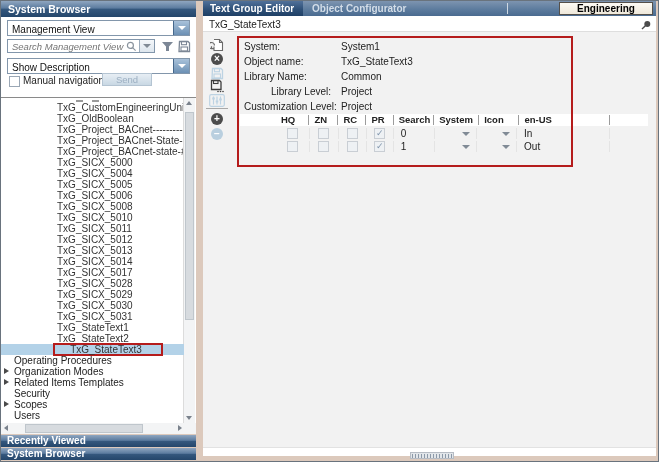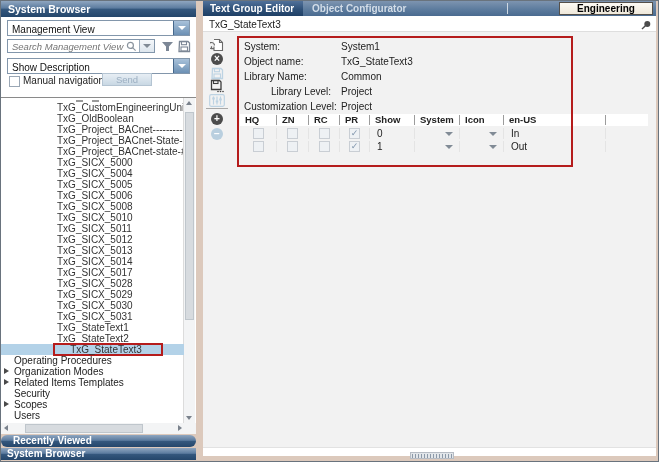--- a/index.html
+++ b/index.html
@@ -48,21 +48,21 @@
   
   #vscroll{position:absolute;right:1px;top:0;width:11px;height:325px;background:#f3f4f5;border-left:1px solid #dcdcdc;}
   .sb-thumb-v{position:absolute;left:1px;width:9px;background:#d7dbdf;border:1px solid #bfc6cc;box-sizing:border-box;}
   .arrow{position:absolute;width:0;height:0;}
   .ar-up{border-left:3.5px solid transparent;border-right:3.5px solid transparent;border-bottom:4px solid #7a828c;}
   .ar-down{border-left:3.5px solid transparent;border-right:3.5px solid transparent;border-top:4px solid #7a828c;}
   .ar-left{border-top:3.5px solid transparent;border-bottom:3.5px solid transparent;border-right:4px solid #7a828c;}
   .ar-right{border-top:3.5px solid transparent;border-bottom:3.5px solid transparent;border-left:4px solid #7a828c;}
   #hscroll{left:1px;top:423px;width:195px;height:11px;background:#f3f4f5;}
   #hscroll .sb-thumb-h{position:absolute;left:24px;top:1px;width:118px;height:9px;background:#d7dbdf;border:1px solid #bfc6cc;box-sizing:border-box;}
-  #acc-recent{left:1px;top:435px;width:195px;height:12px;font-size:10px;line-height:12px;padding-left:12px;box-sizing:border-box;font-weight:600;border-radius:6px;}
+  #acc-recent{left:1px;top:435px;width:195px;height:12px;font-size:10px;line-height:12px;padding-left:6px;box-sizing:border-box;font-weight:600;}
   #acc-sysbrowser{left:1px;top:448px;width:195px;height:12px;font-size:10px;line-height:12px;padding-left:6px;box-sizing:border-box;font-weight:600;}
   
   #tabbar{left:203px;top:1px;width:453px;height:15px;background:linear-gradient(180deg,#7d94b0 0%,#5d7c9e 55%,#4a6b90 100%);}
   #tab-active{position:absolute;left:0;top:0;width:100px;height:15px;
               background:linear-gradient(180deg,#51719a 0%,#2e5078 55%,#1f4066 100%);
               color:#fff;font-weight:bold;font-size:10px;line-height:15px;padding-left:7px;box-sizing:border-box;}
   #tab-inactive{position:absolute;left:100px;top:0;width:204px;height:15px;color:#d3dde8;font-weight:bold;
                 font-size:10px;line-height:15px;padding-left:9px;box-sizing:border-box;}
   #tab-sep{position:absolute;left:304px;top:2px;width:1px;height:11px;background:#cfd9e3;}
   #eng-btn{position:absolute;left:356px;top:1px;width:94px;height:13px;background:linear-gradient(180deg,#fdfbf5,#efe8da);
@@ -88,21 +88,21 @@
   .flabel{left:244px;}
   .fvalue{left:341px;}
   
   #grid-header{left:240px;top:114px;width:408px;height:12px;background:#fff;display:flex;align-items:center;}
   #grid-header .hcell{height:10px;line-height:10px;font-size:9.5px;font-weight:bold;color:#222;
                       padding-left:5px;box-sizing:border-box;border-left:1px solid #9c9c9c;}
   #grid-header .hcell:first-child{border-left:none;}
   .grow{position:absolute;left:240px;width:408px;height:13px;display:flex;align-items:center;}
   .gcell{height:11px;box-sizing:border-box;border-left:1px solid #e4e4e4;display:flex;align-items:center;}
   .gcell:first-child{border-left:none;}
-  .c0{width:36px;justify-content:center;}
+  .c0{width:36px;justify-content:center;margin-left:36px;}
   .c1{width:32px;justify-content:center;}
   .c2{width:31px;justify-content:center;}
   .c3{width:30px;justify-content:center;}
   .c4{width:45px;font-size:10px;color:#222;padding-left:7px;}
   .c5{width:45px;justify-content:flex-end;padding-right:6px;}
   .c6{width:44px;justify-content:flex-end;padding-right:6px;}
   .c7{width:102px;font-size:10px;color:#222;padding-left:7px;}
   .c8{width:43px;}
   .gcheck{width:9px;height:9px;border:1px solid #c9ced4;background:#eef1f4;box-sizing:content-box;
           display:flex;align-items:center;justify-content:center;font-size:9px;line-height:9px;color:transparent;}
@@ -291,21 +291,21 @@
   <span class="ffield flabel" style="top:86px;padding-left:27px;">Library Level:</span>
   <span class="ffield fvalue" style="top:86px;">Project</span>
   <span class="ffield flabel" style="top:101px;">Customization Level:</span>
   <span class="ffield fvalue" style="top:101px;">Project</span>
 
   <div id="grid-header" class="abs">
     <span class="hcell c0">HQ</span>
     <span class="hcell c1">ZN</span>
     <span class="hcell c2">RC</span>
     <span class="hcell c3">PR</span>
-    <span class="hcell c4">Show</span>
+    <span class="hcell c4">Search</span>
     <span class="hcell c5" style="justify-content:flex-start;">System</span>
     <span class="hcell c6" style="justify-content:flex-start;">Icon</span>
     <span class="hcell c7">en-US</span>
     <span class="hcell c8"></span>
   </div>
 
   <div class="grow" style="top:127px;">
     <span class="gcell c0">
         <span class="gcheck">✓</span>
       </span>

